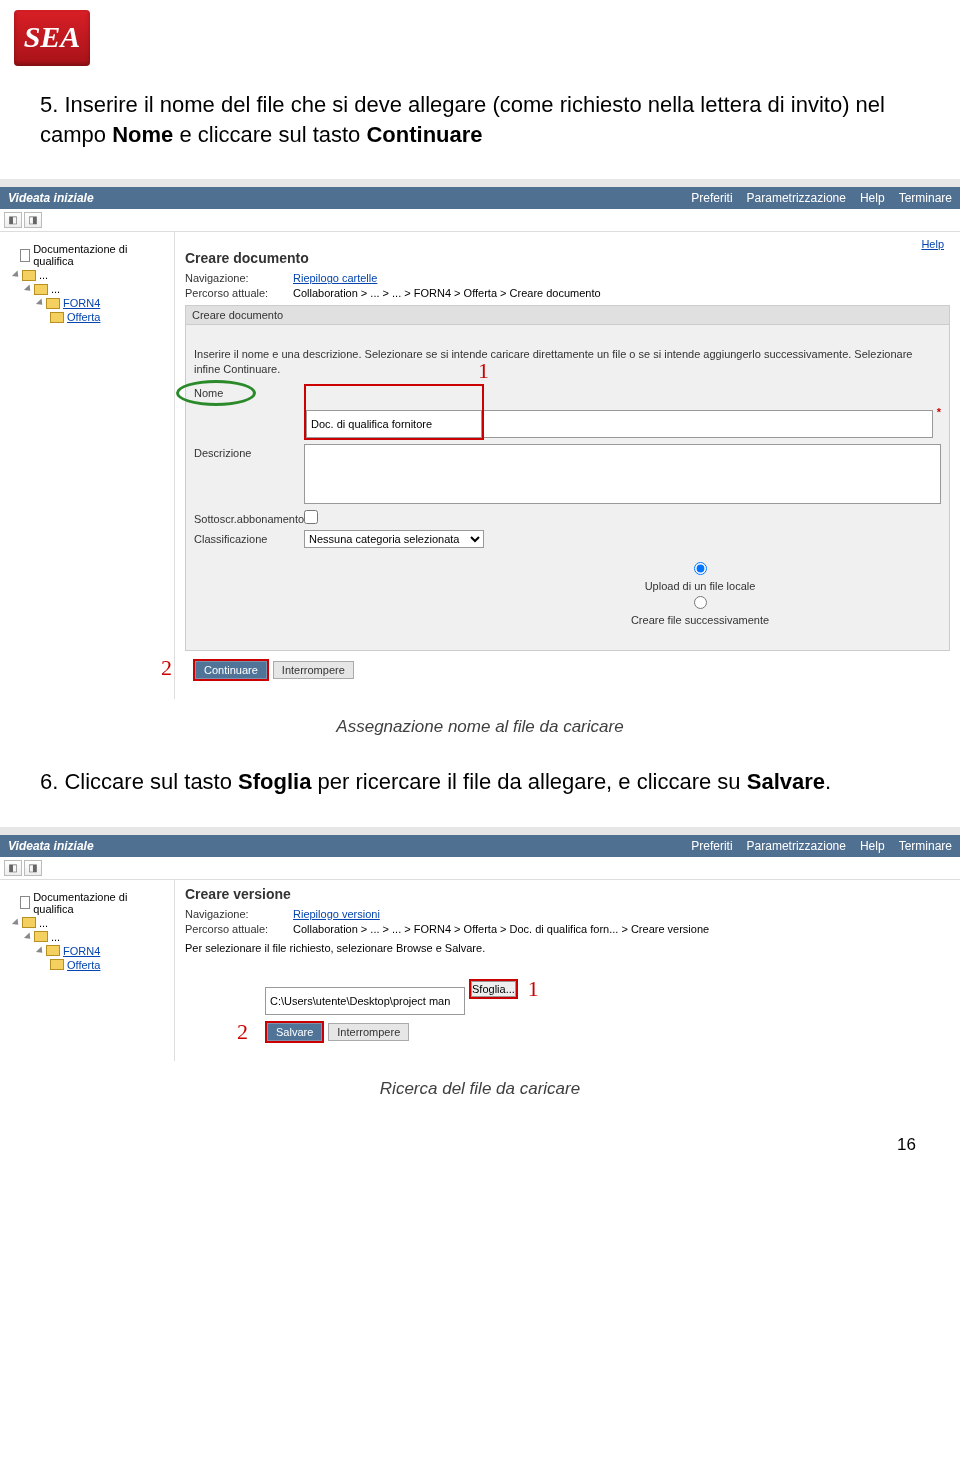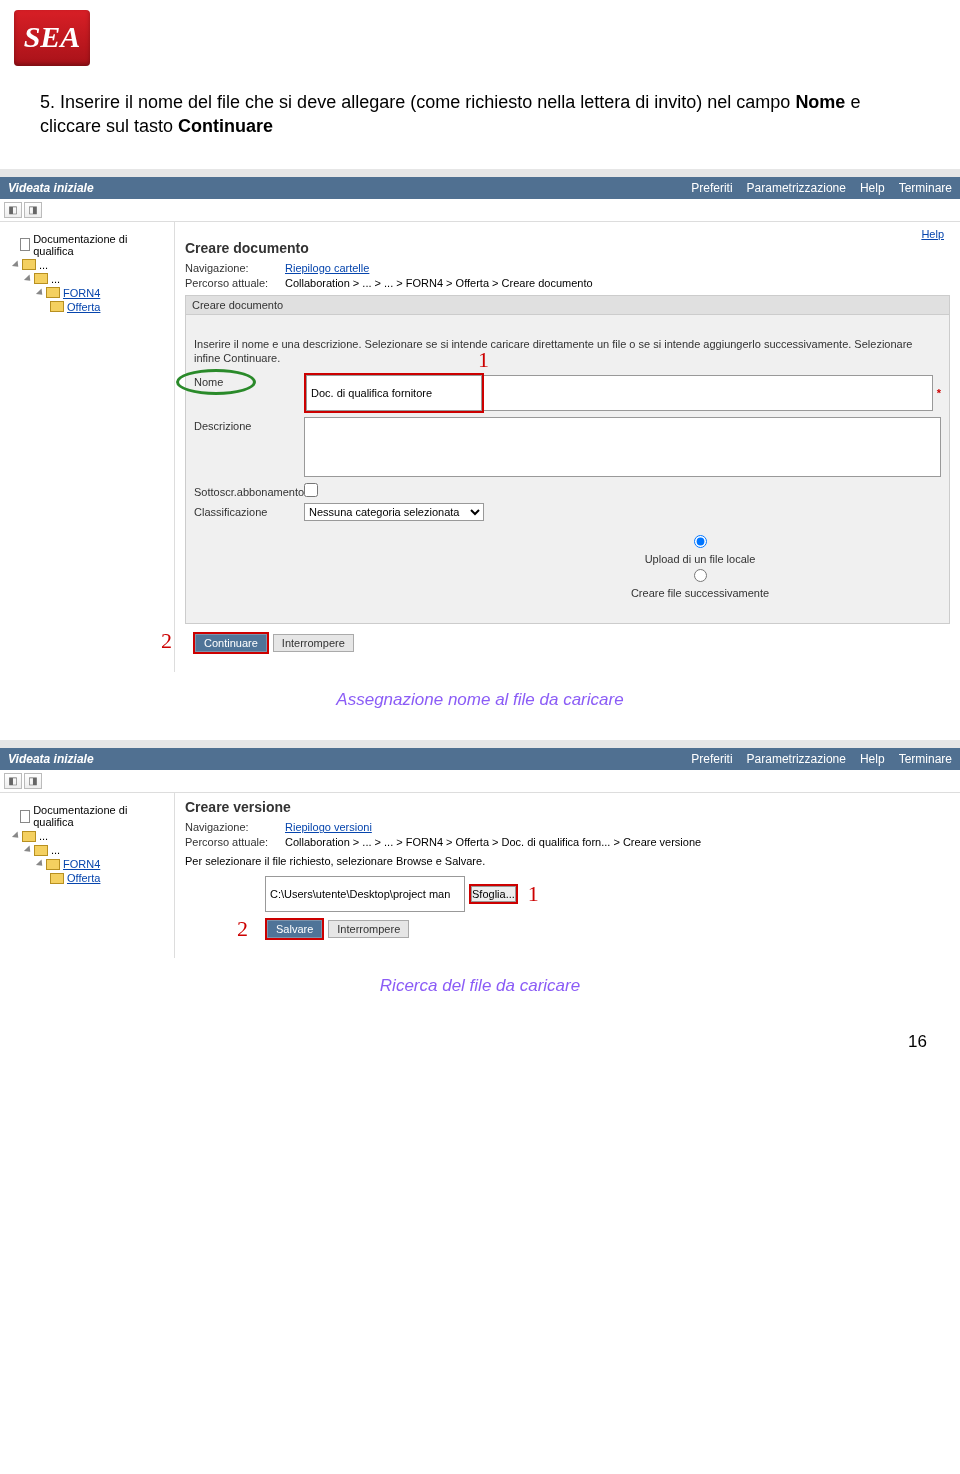--- a/index.html
+++ b/index.html
@@ -23,21 +23,21 @@
     font-family: "Times New Roman", serif;
     font-style: italic;
     font-weight: bold;
     font-size: 30px;
     text-align: center;
     line-height: 54px;
     box-shadow: inset 0 -2px 4px rgba(0,0,0,0.3);
   }
   .content { padding: 90px 40px 0 40px; }
   .body-text {
-    font-size: 18px;
+    font-size: 22px;
     color: #000;
     line-height: 1.35;
     margin-bottom: 30px;
   }
   .body-text .bold { font-weight: bold; }
   .screenshot-block {
     margin: 0 -40px 18px -40px;
     background: #fff;
   }
   .top-strip { height: 8px; background: #e6e6e6; }
@@ -97,21 +97,21 @@
     background: #fff;
     border: 1px solid #888;
     display: inline-block;
     position: relative;
   }
   .link-t { color: #0645ad; text-decoration: underline; cursor: pointer; }
   .content-pane { flex: 1; padding: 6px 10px 10px 10px; font-size: 11px; }
   .right-help { text-align: right; font-size: 11px; color: #0645ad; text-decoration: underline; padding-right: 6px; }
   .pane-h1 { font-size: 14px; font-weight: bold; color: #333; margin-bottom: 6px; }
   .nav-row { font-size: 11px; margin-bottom: 3px; }
-  .nav-label { color: #333; display: inline-block; width: 100px; }
+  .nav-label { color: #333; display: inline-block; width: 108px; }
   .section-box {
     border: 1px solid #ccc;
     background: #ededed;
     margin-top: 6px;
   }
   .section-hdr {
     background: #e0e0e0;
     padding: 3px 6px;
     font-size: 11px;
     color: #333;
@@ -123,24 +123,25 @@
     color: #333;
     background: #f0f0f0;
   }
   .instr { margin-bottom: 8px; line-height: 1.3; }
   .field-row { display: flex; align-items: flex-start; margin-bottom: 4px; }
   .field-label { width: 110px; padding-top: 3px; }
   .field-val { flex: 1; position: relative; }
   .txtbox {
     border: 1px solid #999;
     background: #fff;
-    height: 36px;
+    height: 28px;
     padding: 1px 4px;
     font-size: 11px;
     width: 100%;
+    margin-top: 24px;
   }
   .txtarea {
     border: 1px solid #999;
     background: #fff;
     height: 60px;
     width: 100%;
     resize: none;
   }
   .req-star { color: #c00; margin-left: 4px; font-weight: bold; }
   .check { width: 14px; height: 14px; }
@@ -176,36 +177,36 @@
     pointer-events: none;
   }
   .callout {
     font-family: "Times New Roman", serif;
     color: #c00;
     font-size: 22px;
     font-weight: normal;
   }
   .caption {
     font-style: italic;
-    color: #8b5cf6;
+    color: #404040;
     font-size: 17px;
     text-align: center;
     margin: 8px 0 30px 0;
   }
   .browse-btn {
     border: 1px solid #999;
     background: #eee;
     font-size: 11px;
     padding: 1px 0;
     cursor: pointer;
   }
   .pagenum {
     position: absolute;
     bottom: 14px;
-    right: 33px;
+    right: 44px;
     font-size: 17px;
   }
   .rel { position: relative; }
 </style>
 </head>
 <body>
 
 <div class="logo">SEA</div>
 
 <div class="content">
@@ -315,20 +316,23 @@
           <span class="callout" style="position:absolute; left:-24px; top:4px;">2</span>
           <span class="red-box"><button class="btn">Continuare</button></span>
           <button class="btn btn-secondary">Interrompere</button>
         </div>
       </div>
     </div>
   </div>
 
   <p class="caption">Assegnazione nome al file da caricare</p>
 
+  <p class="body-text">
+    <span>6. Cliccare sul tasto </span><span class="bold">Sfoglia</span><span> per ricercare il file da allegare, e cliccare su </span><span class="bold">Salvare</span><span>.</span>
+  </p>
 
   <div class="screenshot-block">
     <div class="top-strip"></div>
     <div class="blue-header">
       <span class="hdr-title">Videata iniziale</span>
       <span class="hdr-spacer"></span>
       <span class="hdr-link">Preferiti</span>
       <span class="hdr-link">Parametrizzazione</span>
       <span class="hdr-link">Help</span>
       <span class="hdr-link">Terminare</span>

